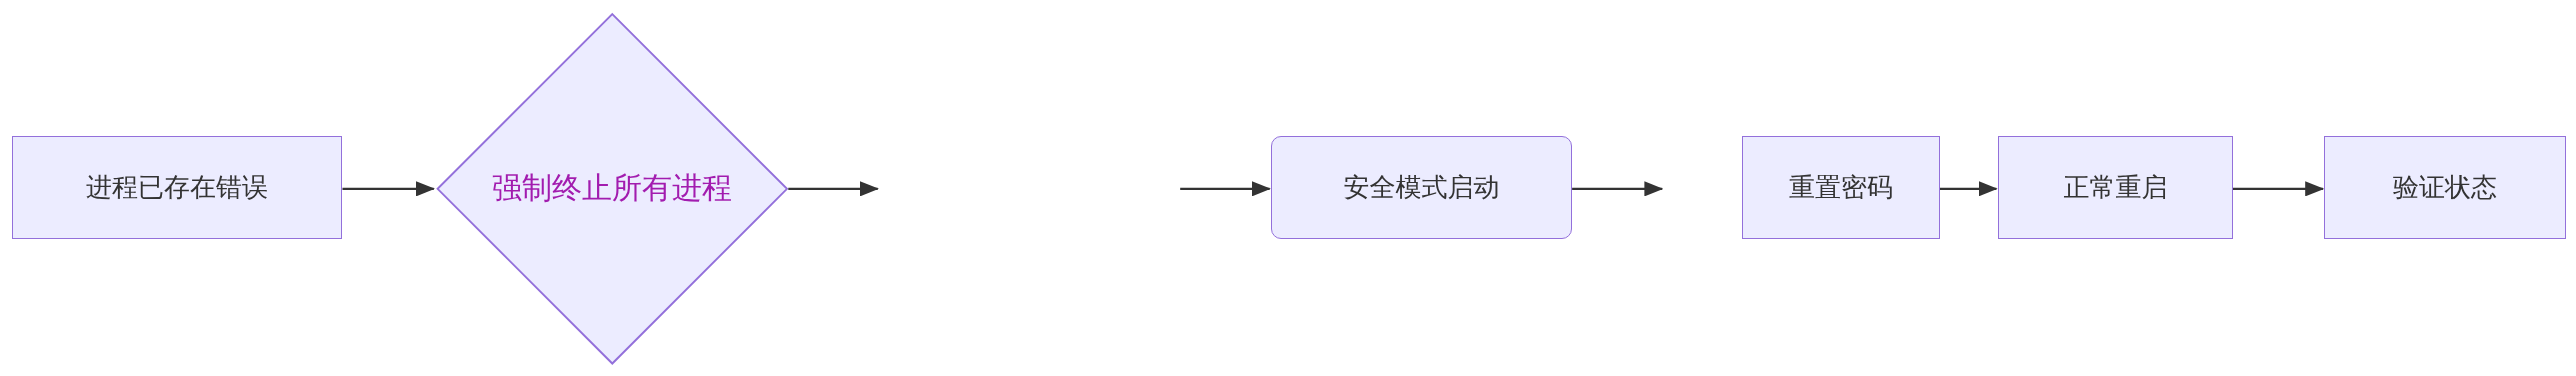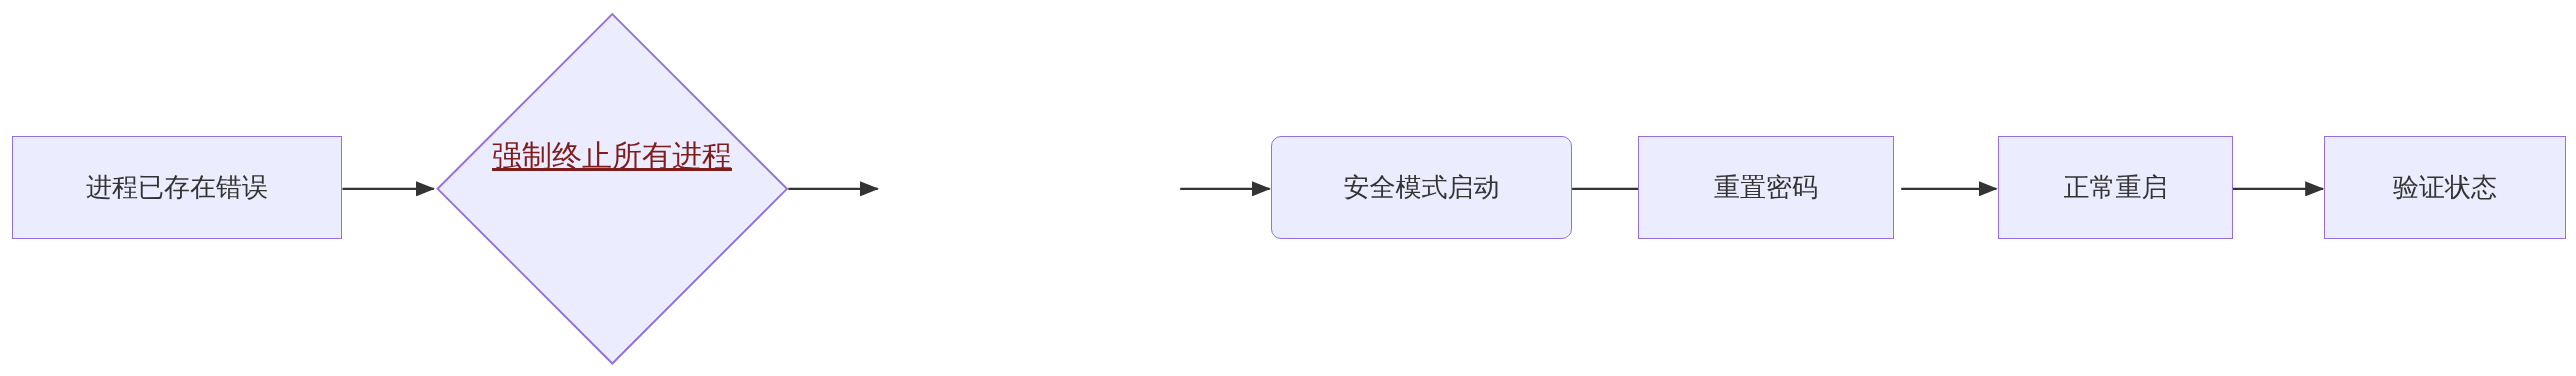--- a/index.html
+++ b/index.html
@@ -36,32 +36,32 @@
     color: #333333;
     white-space: nowrap;
   }
   .diamond-label {
     position: absolute;
     left: 436px;
     top: 136px;
     width: 352px;
     height: 105px;
     display: flex;
+    align-items: center;
     justify-content: center;
     font-size: 30px;
-    color: #7f1d1d;
+    color: #a21caf;
     white-space: nowrap;
     background: transparent;
     border: none;
-    text-decoration: underline;
   }
   #n-start  { left: 12px;   width: 330px; }
   #n-clean  { left: 879px; width: 301px; }
   #n-safe   { left: 1271px; width: 301px; border-radius: 10px; }
-  #n-reset  { left: 1638px; width: 256px; }
+  #n-reset  { left: 1742px; width: 198px; }
   #n-reboot { left: 1998px; width: 235px; }
   #n-verify { left: 2324px; width: 242px; text-align: right; }
   .edge-line {
     stroke: #333333;
     stroke-width: 3.5;
     fill: none;
   }
   .diamond-shape {
     fill: #ECECFF;
     stroke: #9370DB;

